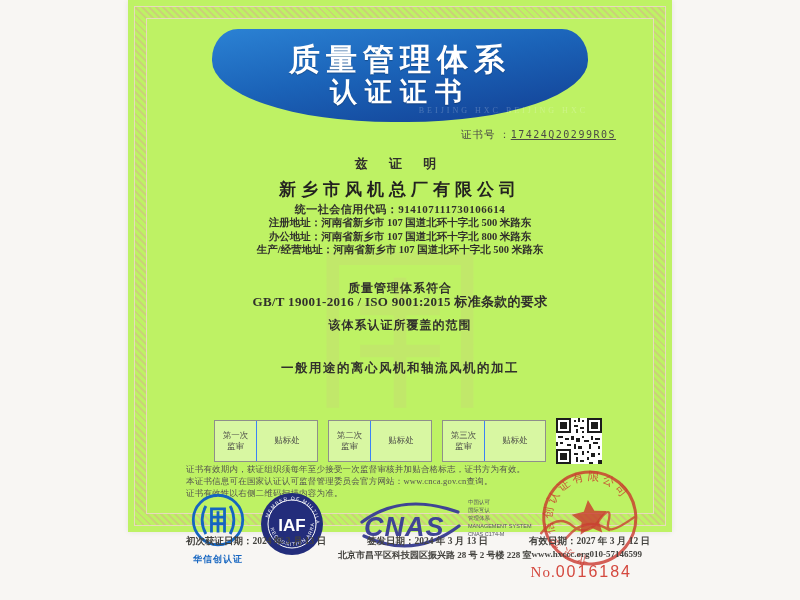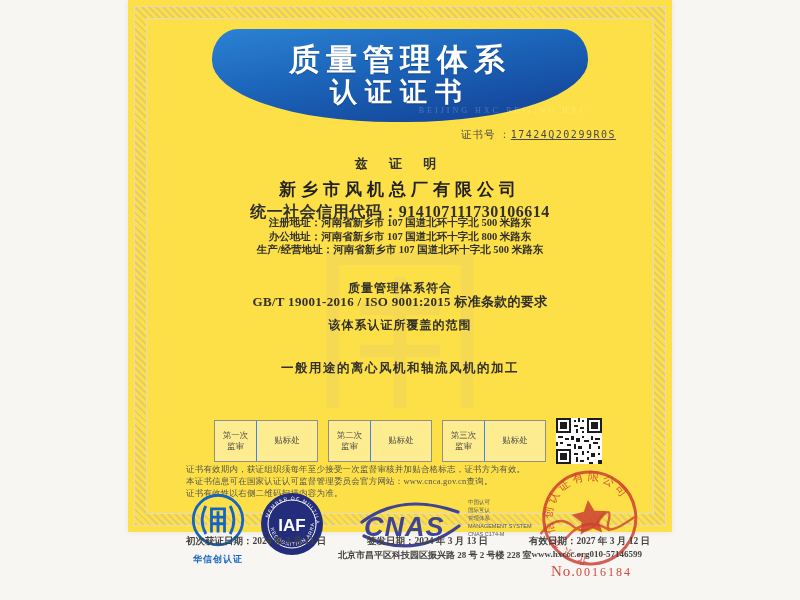--- a/index.html
+++ b/index.html
@@ -1,40 +1,40 @@
 <!DOCTYPE html>
 <html><head>
 <meta charset="utf-8">
 <style>
   * { margin:0; padding:0; box-sizing:border-box; }
   html,body { background:#eceae7; }
   body { font-family:"Liberation Serif","DejaVu Serif",serif; }
   .canvas { position:relative; width:800px; height:600px; background:#f8f6f3; overflow:hidden; margin:0 auto; }
-  .page { position:absolute; left:128px; top:0; width:544px; height:532px; background:#fde047; box-shadow:0 0 6px rgba(0,0,0,.08); }
+  .page { position:absolute; left:128px; top:0; width:544px; height:532px; background:#bef264; box-shadow:0 0 6px rgba(0,0,0,.08); }
   .frame { position:absolute; inset:7px; border:11px solid transparent;
            border-image:repeating-linear-gradient(45deg, rgba(210,186,134,.55) 0 2px, rgba(255,252,244,0) 2px 5px) 11;
            box-shadow:0 0 0 1px #e7dbbd, inset 0 0 0 1px #e7dbbd; pointer-events:none; }
 
   
   .banner { position:absolute; left:84px; top:29px; width:376px; height:93px;
             background:linear-gradient(170deg,#2b82d4 0%, #1b63b8 45%, #123e92 100%);
             border-radius:26px 26px 48% 48% / 30px 30px 66% 66%;
             display:flex; flex-direction:column; align-items:center; justify-content:center; }
   .banner-t1 { color:#fff; font-weight:bold; font-size:31px; letter-spacing:6px; line-height:1.1; text-shadow:0 1px 1px rgba(0,0,0,.25); }
   .banner-t2 { color:#fff; font-weight:bold; font-size:27px; letter-spacing:8px; line-height:1.15; text-shadow:0 1px 1px rgba(0,0,0,.25); }
   .banner-ghost { position:absolute; bottom:7px; left:0; right:0; text-align:right; font-size:8px; letter-spacing:3px;
                   color:rgba(255,255,255,.22); font-family:Liberation Serif, serif; }
 
   .certno { position:absolute; top:128px; right:56px; font-size:10.5px; color:#4a4a46; letter-spacing:1px; }
   .certno b { font-weight:normal; letter-spacing:1.5px; font-family:"DejaVu Sans Mono",monospace; font-size:10px;text-decoration:underline; }
 
   .cline { position:absolute; left:0; right:0; text-align:center; color:#31302c; }
   .certify   { top:155px; font-size:13px; letter-spacing:9px; font-weight:600; }
   .company   { top:178px; font-size:17px; font-weight:bold; letter-spacing:5px; color:#232220; }
-  .credit    { top:202px; font-size:16px; font-weight:bold; letter-spacing:.5px; }
+  .credit    { top:202px; font-size:11px; font-weight:bold; letter-spacing:.5px; }
   .addr1     { top:216px; font-size:10.5px; font-weight:600; }
   .addr2     { top:229.5px; font-size:10.5px; font-weight:600; }
   .addr3     { top:243px; font-size:10.5px; font-weight:600; }
   .conform   { top:271px; font-size:12px; font-weight:bold; letter-spacing:1px;margin-top:9px; }
   .standard  { top:293px; font-size:13px; font-weight:bold; letter-spacing:.3px; }
   .scopetitle{ top:317px; font-size:12px; font-weight:bold; letter-spacing:1px; }
   .scope     { top:360px; font-size:12.5px; font-weight:600; letter-spacing:1.5px; }
 
   .watermark { position:absolute; left:142px; top:225px; opacity:.6; pointer-events:none; }
 
@@ -56,21 +56,21 @@
   .iaf { position:absolute; left:132px; top:492px; }
   .cnas { position:absolute; left:228px; top:500px; }
   .cnas-txt { position:absolute; left:340px; top:499px; font-size:5.5px; line-height:1.45; color:#55565e; font-family:"Liberation Sans",sans-serif; }
   .seal { position:absolute; left:410px; top:466px; opacity:.92; transform:rotate(-6deg); }
 
   .dates { position:absolute; left:58px; right:22px; top:535px; display:flex; justify-content:space-between;
            font-size:9.5px; font-weight:bold; color:#43423e; }
   .addrline { position:absolute; left:70px; right:30px; top:549px; display:flex; justify-content:flex-end; 
               font-size:9px; font-weight:600; color:#43423e; }
   .serial { position:absolute; right:40px; top:563px; color:#d4483e; font-size:15px; letter-spacing:1px; }
-  .serial .num { font-family:Liberation Serif, serif; font-size:12px; letter-spacing:2px; }
+  .serial .num { font-family:Liberation Sans, sans-serif; font-size:16px; letter-spacing:2px; }
 </style>
 </head>
 <body>
 
 <div class="canvas">
   <div class="page">
     <div class="frame"></div>
 
     <div class="banner">
       <div class="banner-t1">质量管理体系</div>

